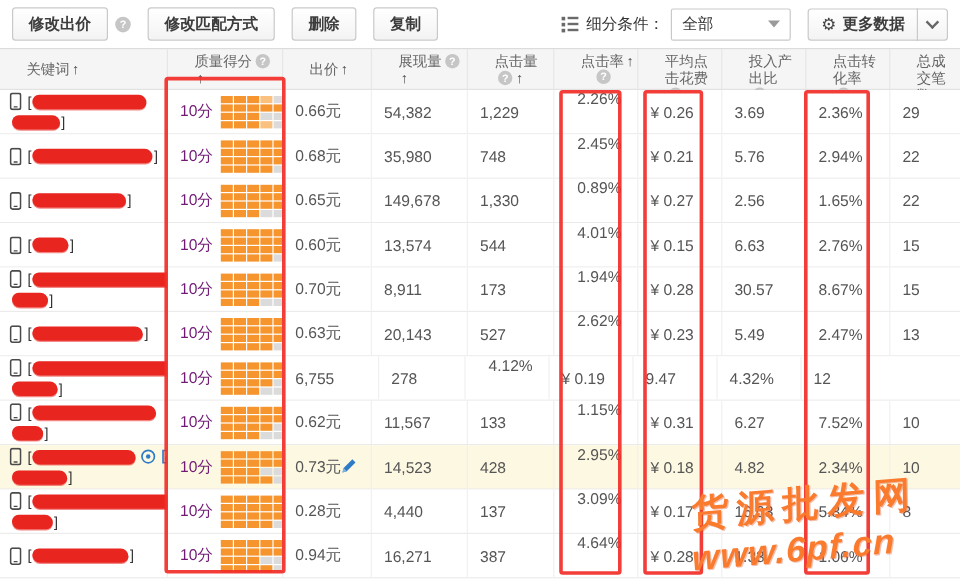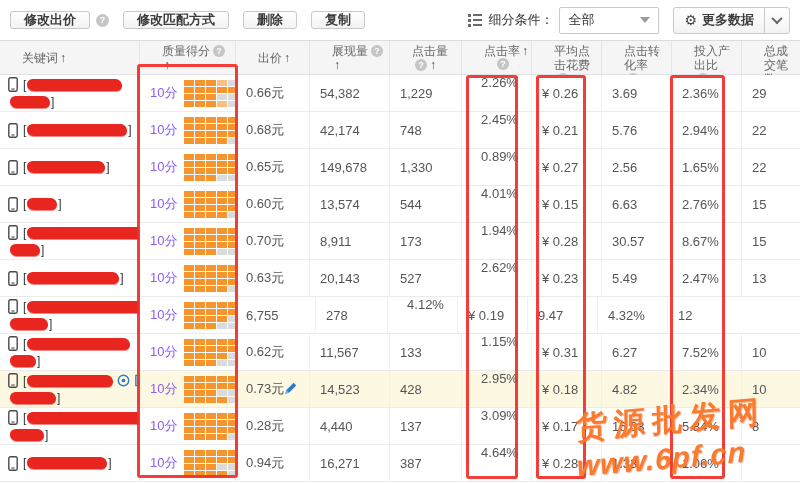--- a/index.html
+++ b/index.html
@@ -4,21 +4,21 @@
 <style>
   * { margin:0; padding:0; box-sizing:border-box; }
   html,body { width:800px; height:483px; }
   body {
     font-family:"Liberation Sans","DejaVu Sans",sans-serif;
     background:#fff; color:#555; position:relative; overflow:hidden;
   }
   
   .toolbar { height:40px; display:flex; align-items:center; padding:0 10px; background:#fff; }
   .btn {
-    display:inline-flex; align-items:center; height:18px; padding:0 13px;
+    display:inline-flex; align-items:center; height:28px; padding:0 13px;
     border:1px solid #c9c9c9; border-radius:3px; background:linear-gradient(#ffffff,#f3f3f3);
     font-size:13px; font-weight:700; color:#3c3c3c; margin-right:14px; cursor:pointer; white-space:nowrap;
   }
   .btn.tight { margin-right:6px; }
   .help-dot {
     display:inline-flex; align-items:center; justify-content:center;
     width:13px; height:13px; border-radius:50%; background:#c6c6c6; color:#fff;
     font-size:9px; font-weight:700; margin-right:14px; flex:0 0 auto;
   }
   .toolbar-right { margin-left:auto; display:flex; align-items:center; }
@@ -63,21 +63,21 @@
   
   .td.c-kw { flex-direction:column; align-items:flex-start; justify-content:center; padding:1px 2px 1px 8px; }
   .kw-line { display:flex; align-items:center; height:15px; }
   .kw-line2 { margin-top:2px; margin-left:2px; }
   .phone { margin-right:4px; display:inline-flex; }
   .bracket { font-size:12px; color:#333; margin:0 1px; }
   .redact { display:inline-block; height:12px; background:#e8251f; border-radius:6px 7px 6px 7px; box-shadow:0 1px 0 rgba(232,37,31,.55); }
   .row-actions { display:inline-flex; align-items:center; gap:4px; margin-left:4px; }
   .row-actions svg { cursor:pointer; }
   
-  .qs-label { color:#8b5cf6; font-size:13px; margin-right:7px; cursor:pointer; }
+  .qs-label { color:#701a75; font-size:13px; margin-right:7px; cursor:pointer; }
   .qs-grid { display:grid; grid-template-columns:repeat(5,10px); grid-auto-rows:6px; gap:1px; }
   .qc { display:block; }
   .qc.on{ background:#f6952d; } .qc.lt{ background:#fac07e; } .qc.off{ background:#dbdbdb; }
   
   .pencil { margin-left:auto; margin-right:10px; cursor:pointer; }
   
   .red-annot { position:absolute; border:3px solid rgba(242,45,40,.92); border-radius:3px; pointer-events:none; z-index:5; }
   #annot-quality { left:137px; top:64px;  width:101px; height:414px; }
   #annot-ctr     { left:466px; top:75px;  width:52px;  height:404px; }
   #annot-cpc     { left:536px; top:75px;  width:50px;  height:404px; }
@@ -157,30 +157,30 @@
   <div class="th c5">
     <span>点击率</span>
     <span class="help-dot">?</span>
     <span class="arrow">↑</span>
   </div>
   <div class="th c6">
     <span>平均点击花费</span>
     <span class="help-dot">?</span>
     <span class="arrow">↑</span>
   </div>
+  <div class="th c7">
+    <span>投入产出比</span>
+    <span class="help-dot">?</span>
+    <span class="arrow">↑</span>
+  </div>
   <div class="th c8">
     <span>点击转化率</span>
     <span class="help-dot">?</span>
     <span class="arrow">↑</span>
   </div>
-  <div class="th c7">
-    <span>投入产出比</span>
-    <span class="help-dot">?</span>
-    <span class="arrow">↑</span>
-  </div>
   <div class="th c9">
     <span>总成交笔数</span>
     <span class="help-dot">?</span>
     <span class="arrow active">↓</span>
   </div>
 </div>
 
 <div class="tbody" id="rows-box">
   <div class="tr">
     <div class="td c0 c-kw">
@@ -291,21 +291,21 @@
           <span class="qc on"></span>
           <span class="qc on"></span>
           <span class="qc off"></span>
         </span>
     </div>
     <div class="td c2">
       <span>0.68元</span>
 
     </div>
     <div class="td c3">
-        <span>42,174</span>
+        <span>35,980</span>
       </div>
     <div class="td c4">
         <span>748</span>
       </div>
     <div class="td c5">
         <span>2.45%</span>
       </div>
     <div class="td c6">
         <span>¥ 0.21</span>
       </div>

